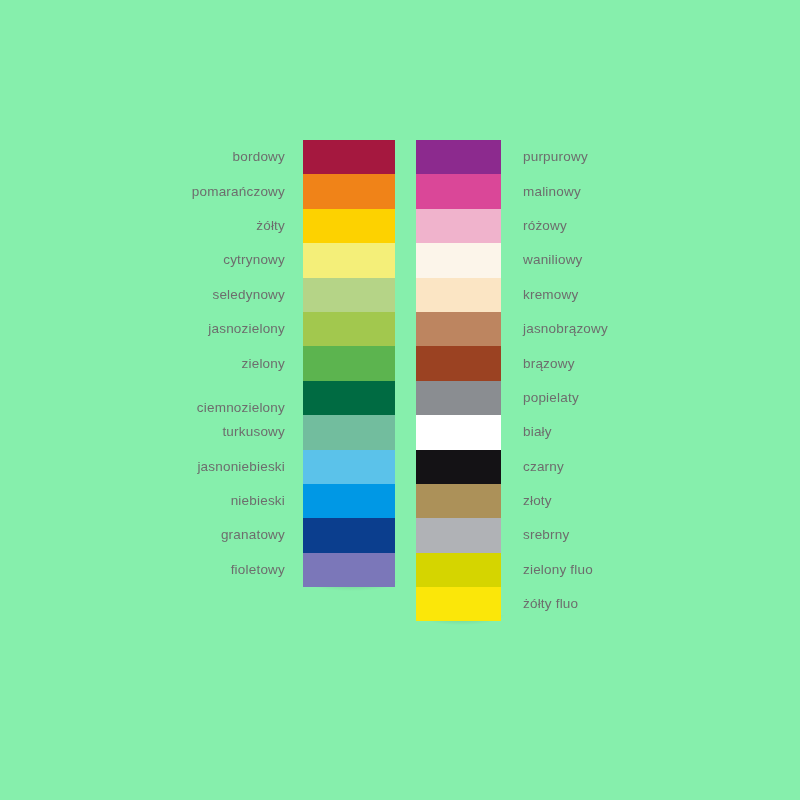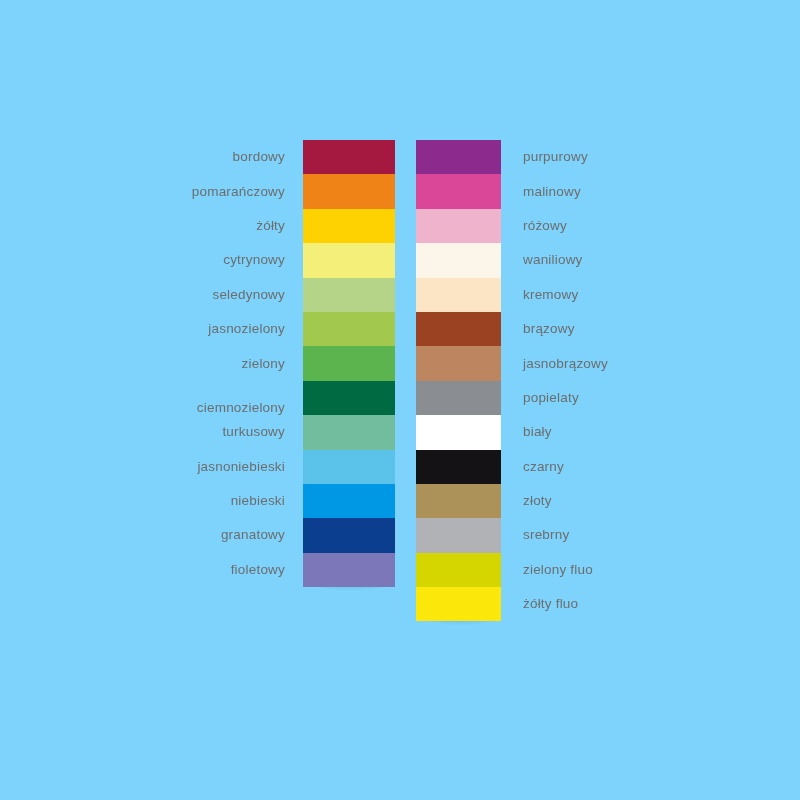--- a/index.html
+++ b/index.html
@@ -78,21 +78,21 @@
     right: -3px;
     bottom: -4px;
     height: 10px;
     background: radial-gradient(ellipse at 50% 0%, rgba(0,0,0,0.16), rgba(0,0,0,0) 72%);
     pointer-events: none;
   }
 </style>
 </head>
 <body>
 
-<div id="palette-sheet" style="background: #7dd3fc;">
+<div id="palette-sheet" style="background: #86efac;">
 
   <div class="palette-column" id="column-left">
     <div class="column-shadow"></div>
   <div class="palette-row">
         <div class="swatch" style="background: rgb(165, 24, 63);"></div>
         <div class="swatch-label" style="color: rgb(109, 109, 109);">bordowy</div>
       </div>
       <div class="palette-row">
         <div class="swatch" style="background: rgb(240, 131, 24);"></div>
         <div class="swatch-label" style="color: rgb(109, 109, 109);">pomarańczowy</div>
@@ -159,28 +159,28 @@
       </div>
       <div class="palette-row">
         <div class="swatch" style="background: rgb(252, 245, 234);"></div>
         <div class="swatch-label" style="color: rgb(109, 109, 109);">waniliowy</div>
       </div>
       <div class="palette-row">
         <div class="swatch" style="background: rgb(251, 229, 196);"></div>
         <div class="swatch-label" style="color: rgb(109, 109, 109);">kremowy</div>
       </div>
       <div class="palette-row">
+        <div class="swatch" style="background: rgb(189, 133, 96);"></div>
+        <div class="swatch-label" style="color: rgb(109, 109, 109);">jasnobrązowy</div>
+      </div>
+      <div class="palette-row">
         <div class="swatch" style="background: rgb(155, 66, 34);"></div>
         <div class="swatch-label" style="color: rgb(109, 109, 109);">brązowy</div>
       </div>
       <div class="palette-row">
-        <div class="swatch" style="background: rgb(189, 133, 96);"></div>
-        <div class="swatch-label" style="color: rgb(109, 109, 109);">jasnobrązowy</div>
-      </div>
-      <div class="palette-row">
         <div class="swatch" style="background: rgb(138, 141, 145);"></div>
         <div class="swatch-label" style="color: rgb(109, 109, 109);">popielaty</div>
       </div>
       <div class="palette-row">
         <div class="swatch" style="background: rgb(255, 255, 255);"></div>
         <div class="swatch-label" style="color: rgb(109, 109, 109);">biały</div>
       </div>
       <div class="palette-row">
         <div class="swatch" style="background: rgb(20, 18, 21);"></div>
         <div class="swatch-label" style="color: rgb(109, 109, 109);">czarny</div>

